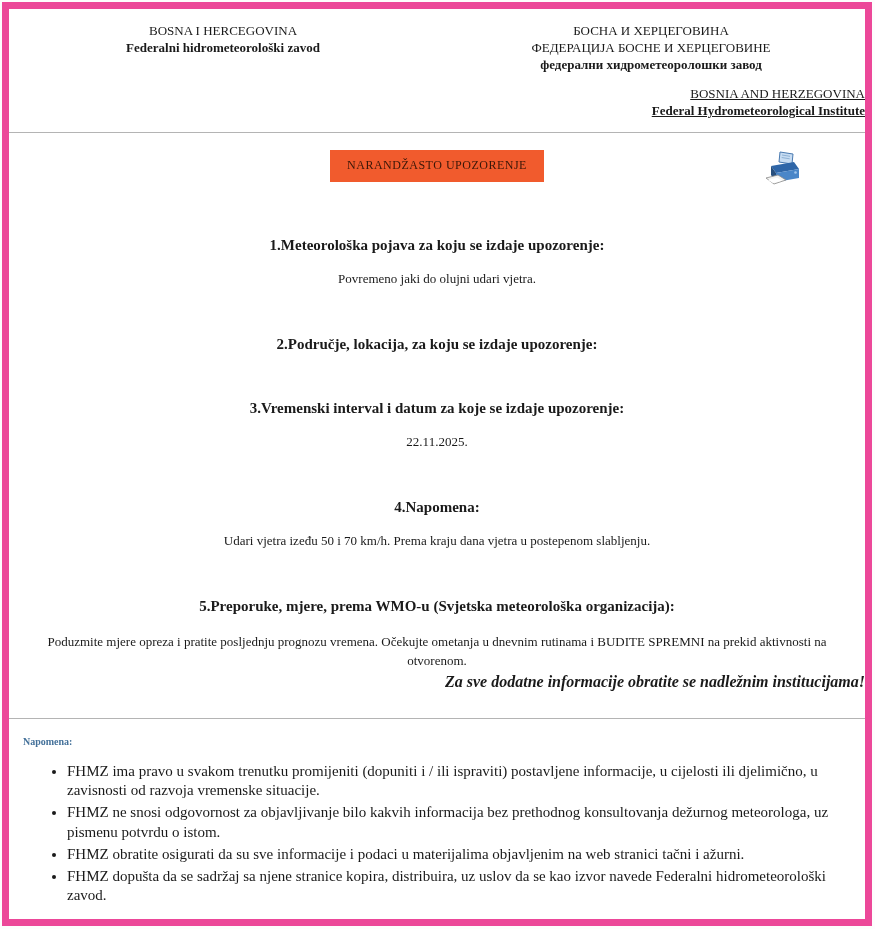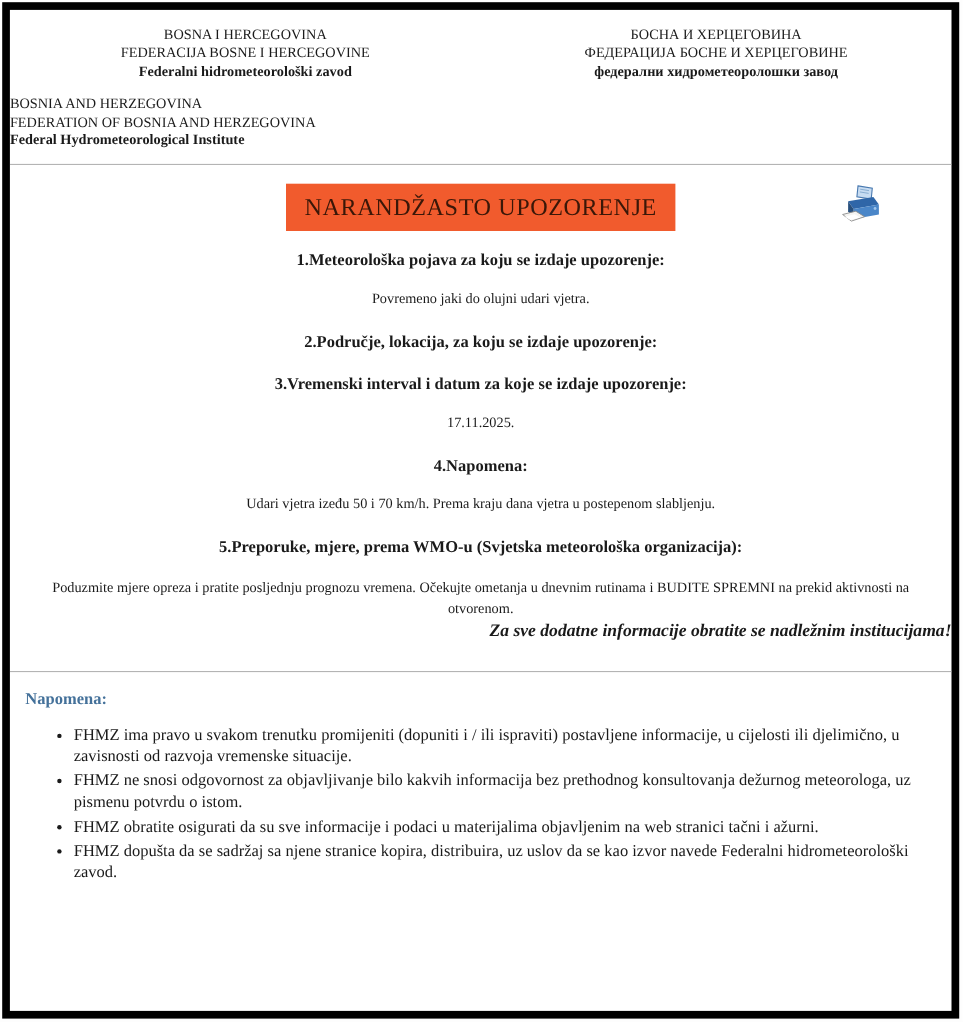--- a/index.html
+++ b/index.html
@@ -13,77 +13,78 @@
   .page {
     position: relative;
     width: 875px;
     height: 929px;
     box-sizing: border-box;
     background: #fdfdfd;
   }
   .frame {
     position: absolute;
     left: 2px; top: 2px; right: 3px; bottom: 3px;
-    border: 7px solid #000000;
+    border: 7px solid #ec4899;
     background: #ffffff;
     box-sizing: border-box;
     overflow: hidden;
   }
   
   .header { padding-top: 14px; }
   .header-row { display: flex; }
   .header-col {
     flex: 1;
     text-align: center;
     font-size: 13px;
     line-height: 1.3;
   }
   .header-col .org-name, .header-center .org-name { font-weight: bold; }
   .header-center {
-    text-align: left;
+    text-align: right;
     font-size: 13px;
     line-height: 1.3;
     margin-top: 12px;
+    text-decoration: underline;
   }
   .rule {
     border: none;
     border-top: 1px solid #b4b4b4;
     margin: 0;
   }
   .rule-1 { margin-top: 13px; }
   
   .banner-row {
     position: relative;
     margin-top: 17px;
     text-align: center;
     height: 40px;
   }
   .banner {
     display: inline-block;
     padding: 8px 17px 9px 17px;
-    font-size: 22px;
+    font-size: 12px;
     letter-spacing: 0.5px;
     border: none;
     cursor: default;
     font-family: inherit;
   }
   .printer-btn {
     position: absolute;
     right: 62px;
     top: 1px;
     width: 40px;
     height: 38px;
     background: none;
     border: none;
     padding: 0;
     cursor: pointer;
   }
   
   .sections { text-align: center; }
-  .sec { margin-top: 22px; }
+  .sec { margin-top: 47px; }
   .sec-h {
     font-weight: bold;
     font-size: 15px;
     margin: 0;
   }
   .sec-b {
     margin: 16px 40px 0 40px;
     font-size: 13px;
     line-height: 1.45;
   }
@@ -94,53 +95,51 @@
     font-weight: bold;
     font-style: italic;
     text-align: right;
   }
   .rule-2 { margin-top: 27px; }
   
   .notes { padding: 0 14px; }
   .notes-h {
     margin-top: 17px;
     font-weight: bold;
-    font-size: 15px;
+    font-size: 10px;
   }
   .notes-list {
     margin: 15px 0 12px 0;
     padding-left: 44px;
     padding-right: 16px;
     font-size: 15px;
     line-height: 1.32;
   }
   .notes-list li { margin-bottom: 2px; }
 </style>
 </head>
 <body>
 
 <div class="page">
   <div class="frame">
 
     <div class="header">
       <div class="header-row">
         <div class="header-col">
           <div>BOSNA I HERCEGOVINA</div>
-          <div>FEDERACIJA BOSNE I HERCEGOVINE</div>
           <div class="org-name">Federalni hidrometeorološki zavod</div>
         </div>
         <div class="header-col">
           <div>БОСНА И ХЕРЦЕГОВИНА</div>
           <div>ФЕДЕРАЦИЈА БОСНЕ И ХЕРЦЕГОВИНЕ</div>
           <div class="org-name">федерални хидрометеоролошки завод</div>
         </div>
       </div>
       <div class="header-center">
         <div>BOSNIA AND HERZEGOVINA</div>
-        <div>FEDERATION OF BOSNIA AND HERZEGOVINA</div>
         <div class="org-name">Federal Hydrometeorological Institute</div>
       </div>
     </div>
 
     <hr class="rule rule-1">
 
     <div class="banner-row">
       <span class="banner" id="banner" style="background: rgb(241, 91, 45); color: rgb(58, 23, 8);">NARANDŽASTO UPOZORENJE</span>
       <button class="printer-btn" title="Print">
         <span>
@@ -162,21 +161,21 @@
     <div class="sections">
       <div class="sec sec-1">
         <p class="sec-h">1.Meteorološka pojava za koju se izdaje upozorenje:</p>
         <p class="sec-b">Povremeno jaki do olujni udari vjetra.</p>
       </div>
       <div class="sec sec-2">
         <p class="sec-h">2.Područje, lokacija, za koju se izdaje upozorenje:</p>
       </div>
       <div class="sec sec-3">
         <p class="sec-h">3.Vremenski interval i datum za koje se izdaje upozorenje:</p>
-        <p class="sec-b">17.11.2025.</p>
+        <p class="sec-b">22.11.2025.</p>
       </div>
       <div class="sec sec-4">
         <p class="sec-h">4.Napomena:</p>
         <p class="sec-b">Udari vjetra izeđu 50 i 70 km/h. Prema kraju dana vjetra u postepenom slabljenju.</p>
       </div>
       <div class="sec sec-5">
         <p class="sec-h">5.Preporuke, mjere, prema WMO-u (Svjetska meteorološka organizacija):</p>
         <p class="sec-b">Poduzmite mjere opreza i pratite posljednju prognozu vremena. Očekujte ometanja u dnevnim rutinama i BUDITE SPREMNI na prekid aktivnosti na otvorenom.</p>
       </div>
       <div class="cta">Za sve dodatne informacije obratite se nadležnim institucijama!</div>

